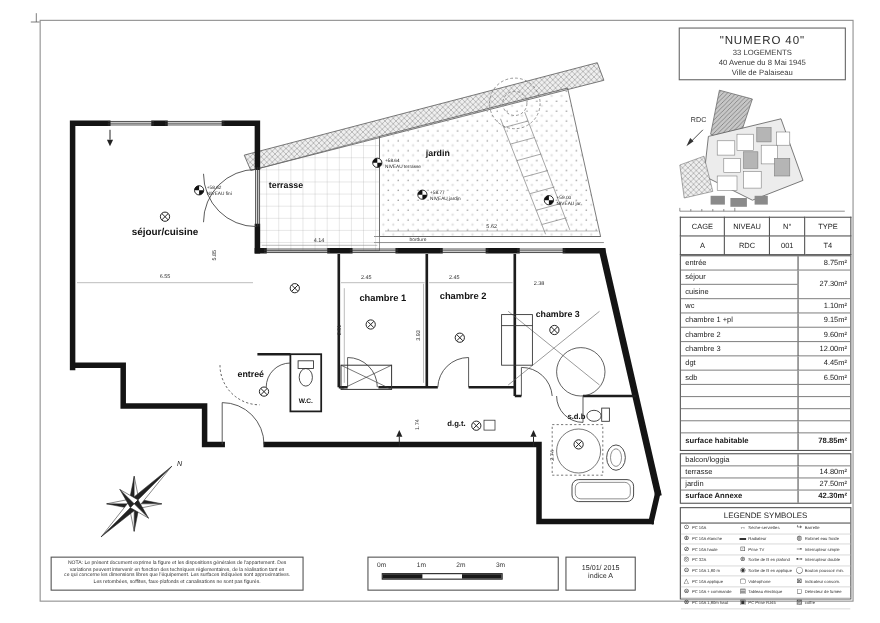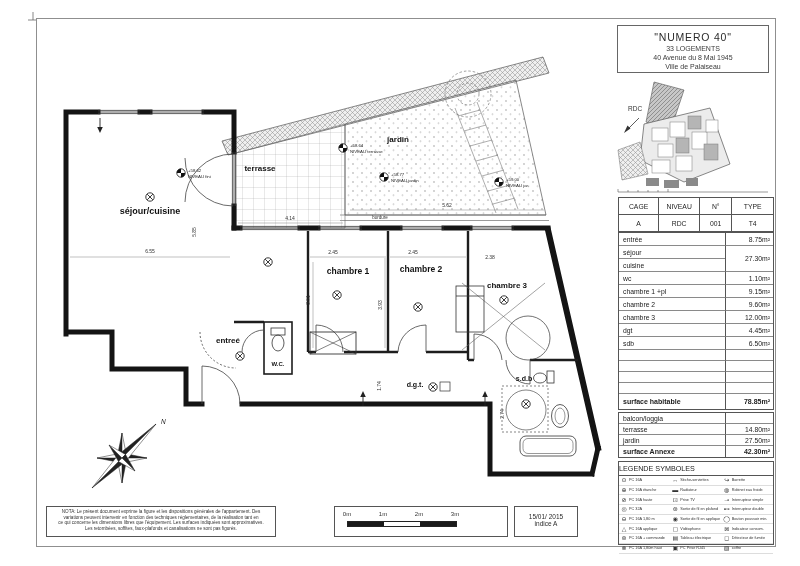--- a/index.html
+++ b/index.html
@@ -22,21 +22,21 @@
               border-bottom:.7px solid #8a8a8a;position:relative;color:#222;}
   .srow.fill{height:11px;}
   .srow.totrow{height:15px;line-height:15px;font-weight:bold;}
   .srow.totrow .lab,.srow.totrow .area{border-bottom:none;font-size:7px;}
   .noline{border-bottom:none !important;}
   .mergeval{position:absolute;right:3px;top:6px;}
   #annexe{left:618px;top:412px;width:156px;border:1px solid #555;box-sizing:border-box;background:#fff;}
   #annexe .srow{height:11px;line-height:11px;}
   #annexe .srow:last-child .lab,#annexe .srow:last-child .area{border-bottom:none;font-weight:bold;font-size:7px;}
   #legend{left:618px;top:461px;width:156px;height:84px;border:1px solid #555;box-sizing:border-box;background:#fff;}
-  #legend .ltitle{font-size:7.2px;text-align:left;height:13px;line-height:13px;border-bottom:.8px solid #555;color:#222;}
+  #legend .ltitle{font-size:7.2px;text-align:center;height:13px;line-height:13px;border-bottom:.8px solid #555;color:#222;}
   #legend .cols{display:flex;}
   #legend .lcol{width:52px;}
   .litem{display:flex;align-items:center;height:8.7px;border-bottom:.5px solid #ddd;overflow:hidden;}
   .litem .sym{width:10px;font-size:6px;line-height:8px;text-align:center;color:#333;flex:none;}
   .litem .ltxt{font-size:3.8px;color:#333;white-space:nowrap;}
   
   #nota{left:46px;top:506px;width:230px;height:31px;border:.9px solid #555;box-sizing:border-box;
         font-size:4.6px;line-height:5.6px;text-align:center;color:#333;padding-top:2px;}
   #scalebox{left:334px;top:506px;width:174px;height:31px;border:.9px solid #555;box-sizing:border-box;}
   .ticklabels{position:relative;height:12px;font-size:6px;color:#333;}

